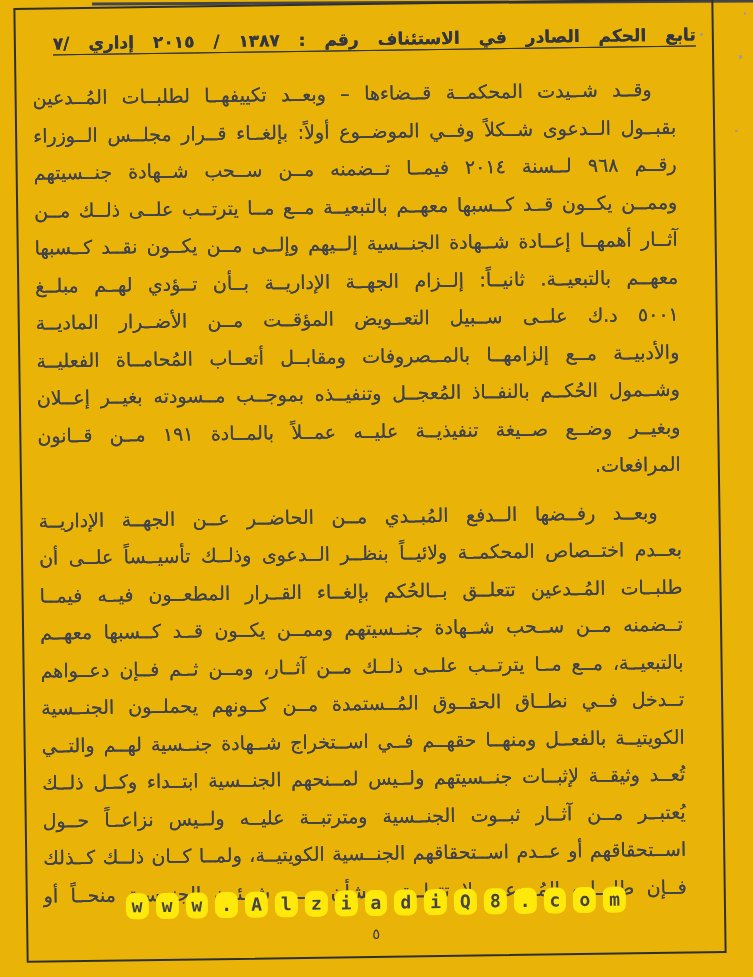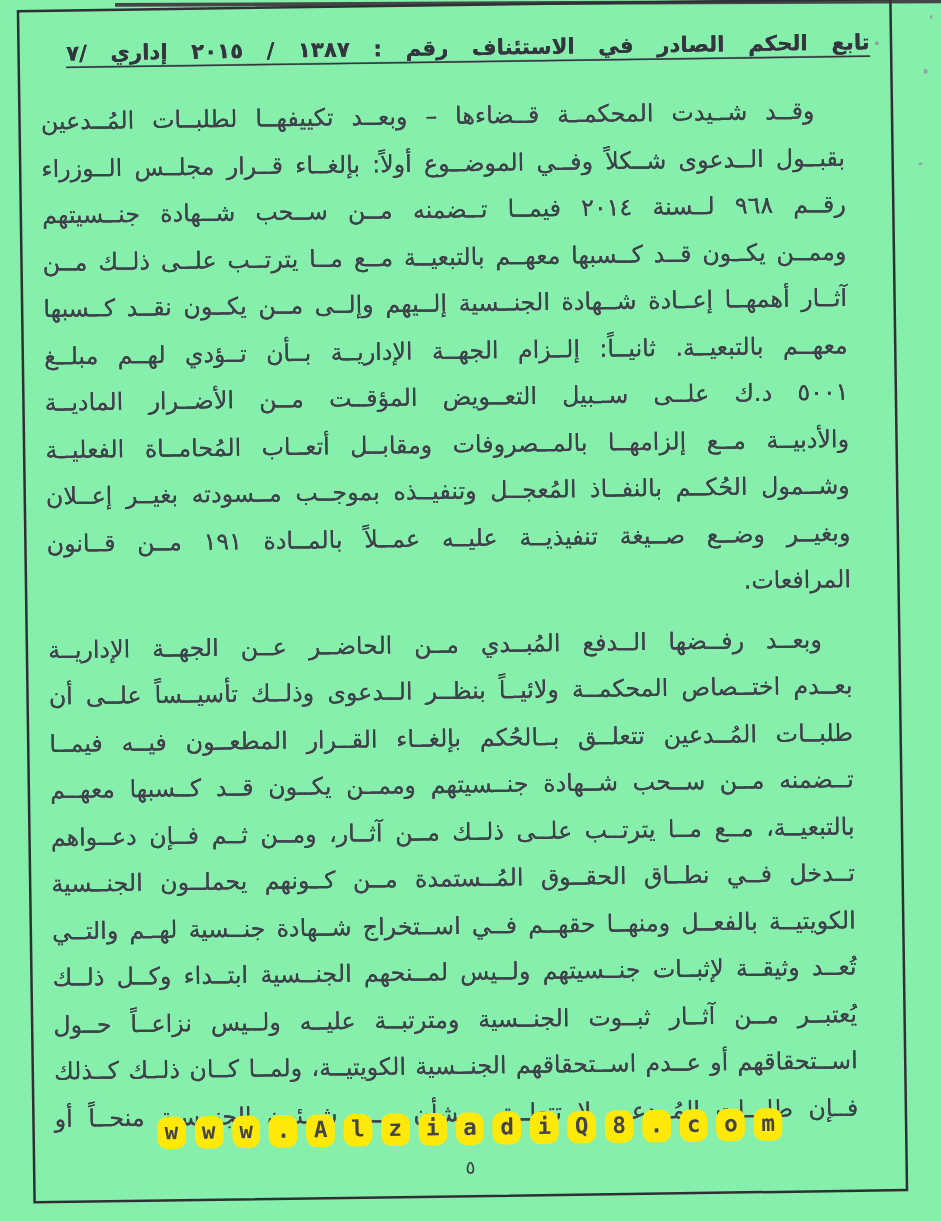--- a/index.html
+++ b/index.html
@@ -1,19 +1,19 @@
 <!DOCTYPE html>
 <html lang="ar" dir="rtl"><head>
 <meta charset="utf-8">
 <style>
   html, body { margin: 0; padding: 0; background: #ffffff; }
   .canvas {
     position: relative;
     width: 753px; height: 977px;
-    background: #86efac;
+    background: #eab308;
     overflow: hidden;
     font-family: "DejaVu Sans", sans-serif;
   }
   
   .scan-edge {
     position: absolute; top: 1px; left: 92px; width: 661px; height: 3px;
     background: #454548; transform: rotate(-0.25deg);
   }
   .speck { position: absolute; background: #9a9aa0; border-radius: 50%; }
   .speck.s1 { left: 700px; top: 33px; width: 3px; height: 3px; }

